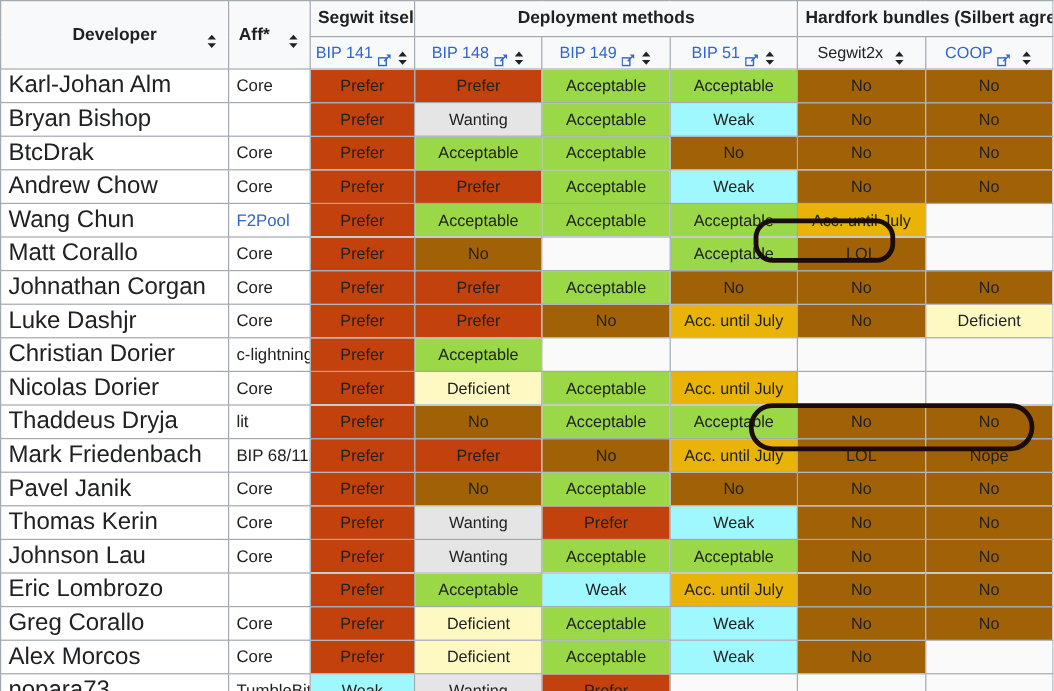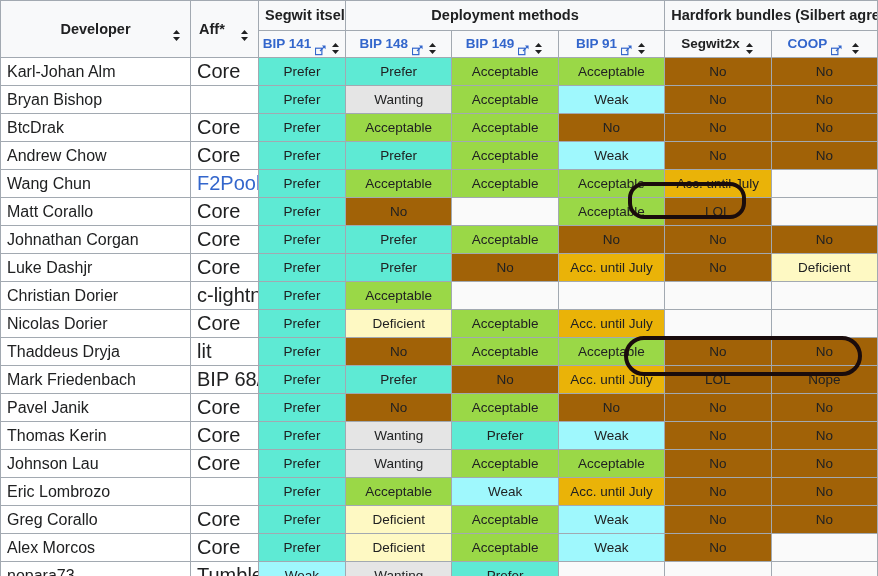--- a/index.html
+++ b/index.html
@@ -32,21 +32,21 @@
   thead tr.grp th {
     background: #f8f9fa;
     font-weight: bold;
     text-align: center;
     height: 29px;
     line-height: 29px;
     font-size: 14.5px;
   }
   thead tr.sub th {
     background: #f8f9fa;
-    font-weight: bold;
+    font-weight: normal;
     text-align: right;
     height: 26px;
     line-height: 26px;
     font-size: 13.5px;
   }
   th.dev-head, th.aff-head {
     vertical-align: middle;
     margin-top: 40px;
   }
   .hcell {
@@ -54,26 +54,26 @@
     gap: 4px; height: 100%;
   }
   .hcell.spread { justify-content: space-between; padding: 0 2px; }
   .hlabel { white-space: nowrap; }
   .link { color: #3366cc; }
   .extlink-icon { display: inline-block; width: 11px; height: 11px; vertical-align: -1px; }
   .sort-icon { display: inline-block; width: 11px; height: 13px; flex: 0 0 auto; }
 
   
   tbody td { background: #ffffff; }
-  td.name { text-align: left; padding-left: 9px; font-size: 16px; }
-  td.aff  { text-align: left; padding-left: 9px; font-size: 20px; }
+  td.name { text-align: left; padding-left: 9px; font-size: 20px; }
+  td.aff  { text-align: left; padding-left: 9px; font-size: 14px; }
   td.val  { text-align: center; font-size: 13.5px; }
 
   
-  .c-prefer     { background: #5eead4; }
+  .c-prefer     { background: #c2410c; }
   .c-acceptable { background: #9ad847; }
   .c-wanting    { background: #e5e5e5; }
   .c-deficient  { background: #fef9c3; }
   .c-weak       { background: #9ff8fd; }
   .c-no         { background: #a16207; }
   .c-acc-july   { background: #eab308; }
   .c-empty      { background: #fafafa; }
 
   
   .annot {
@@ -176,21 +176,21 @@
             <span class="sort-icon">
               <svg width="11" height="13" viewBox="0 0 11 13">
                   <polygon points="5.5,1 9,5 2,5" fill="#202122"></polygon>
                   <polygon points="5.5,12 9,8 2,8" fill="#202122"></polygon>
                 </svg>
             </span>
           </div>
         </th>
         <th style="width:95px">
           <div class="hcell">
-            <span class="link hlabel">BIP 91</span>
+            <span class="link hlabel">BIP 51</span>
             <span class="extlink-icon">
               <svg width="11" height="11" viewBox="0 0 12 12">
                   <rect x="0.5" y="3.5" width="7" height="7" fill="none" stroke="#3366cc" stroke-width="1.3"></rect>
                   <path d="M5.5 6.5 L10.5 1.5" stroke="#3366cc" stroke-width="1.3" fill="none"></path>
                   <polygon points="11.5,0.5 11.5,4.5 7.5,0.5" fill="#3366cc"></polygon>
                 </svg>
             </span>
             <span class="sort-icon">
               <svg width="11" height="13" viewBox="0 0 11 13">
                   <polygon points="5.5,1 9,5 2,5" fill="#202122"></polygon>

